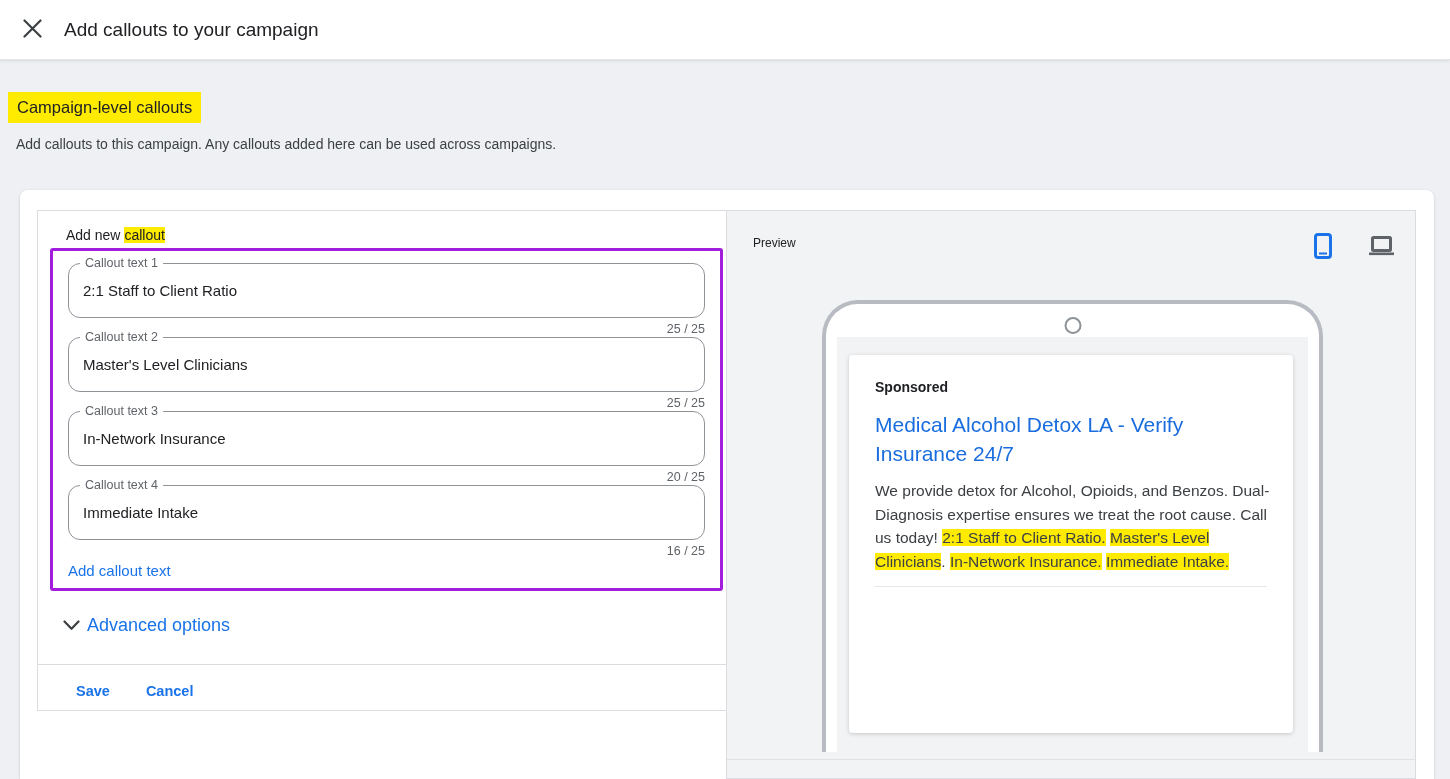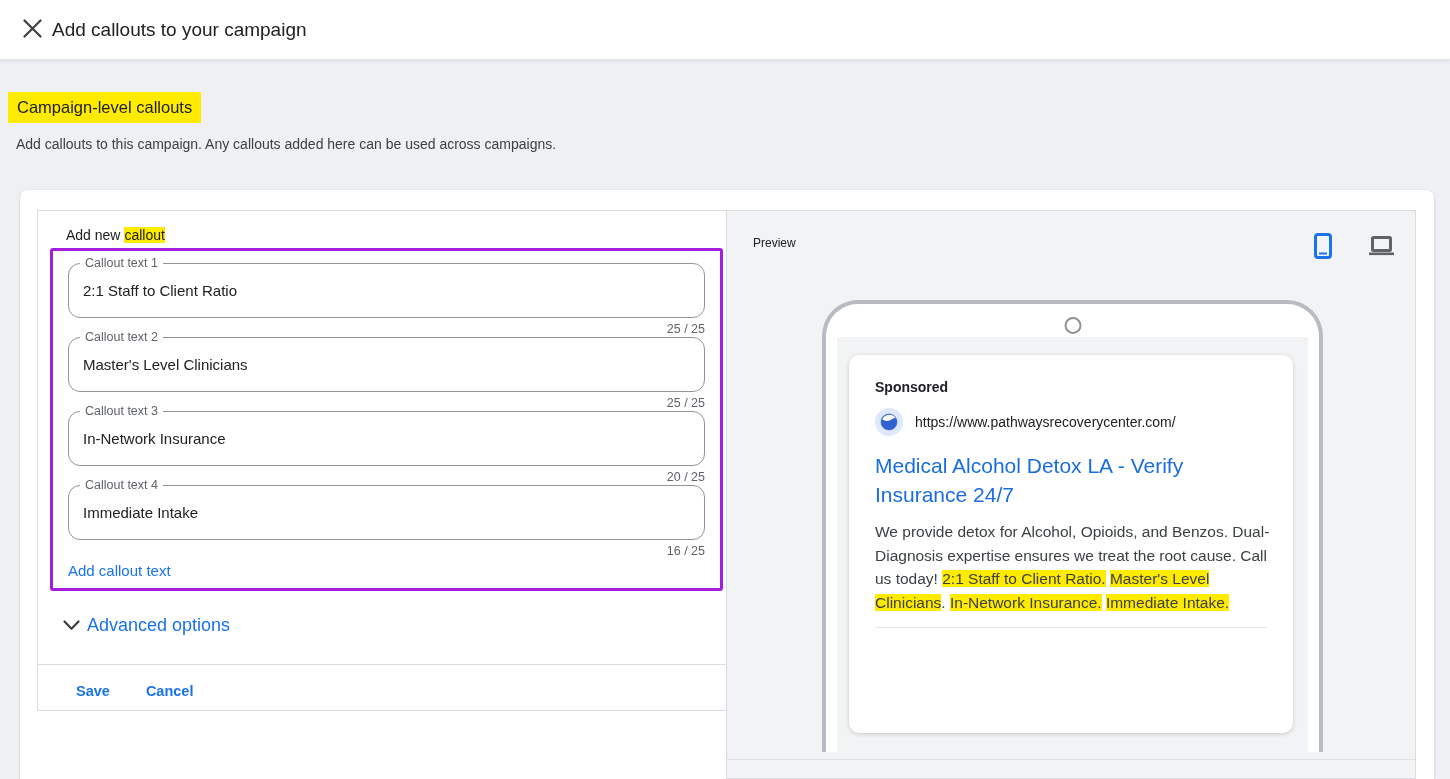--- a/index.html
+++ b/index.html
@@ -10,21 +10,21 @@
   *{margin:0;padding:0;box-sizing:border-box;}
   html,body{width:1450px;height:779px;}
   body{font-family:"Liberation Sans","DejaVu Sans",sans-serif;background:var(--page);color:var(--text1);overflow:hidden;position:relative;}
 
   
   .topbar{position:absolute;left:0;top:0;width:1450px;height:60px;background:#fff;
           border-bottom:1px solid #e3e5e8;box-shadow:0 1px 3px rgba(60,64,67,.12);
           display:flex;align-items:center;z-index:5;}
   .close-btn{width:40px;height:40px;margin-left:12px;display:flex;align-items:center;justify-content:center;
              background:none;border:none;cursor:pointer;}
-  .topbar-title{font-size:19px;color:var(--text1);text-align:right;}
+  .topbar-title{font-size:19px;color:var(--text1);margin-left:12px;text-align:right;}
 
   
   .section-title{position:absolute;left:8px;top:92px;background:var(--yellow);
                  padding:6px 9px;font-size:16.5px;color:var(--text1);}
   .section-sub{position:absolute;left:16px;top:136px;font-size:14px;color:var(--text3);}
 
   
   .card{position:absolute;left:20px;top:190px;width:1414px;height:589px;background:#fff;
         border-radius:8px 8px 0 0;box-shadow:0 1px 3px rgba(60,64,67,.22);}
 
@@ -60,21 +60,21 @@
               display:flex;align-items:center;justify-content:center;}
 
   .phone{position:absolute;left:95px;top:89px;width:501px;height:452px;background:#fff;
          border:4px solid var(--phoneborder);border-bottom:none;border-radius:36px 36px 0 0;
          padding:33px 11px 0 11px;}
   .camera{position:absolute;left:50%;top:13px;transform:translateX(-50%);width:17px;height:17px;
           border:2px solid #8d9297;border-radius:50%;background:#fff;}
   .screen{width:100%;height:415px;background:var(--panel);}
 
   .ad-card{position:relative;left:12px;top:18px;width:444px;height:378px;background:#fff;
-           border-radius:10px;box-shadow:0 1px 4px rgba(0,0,0,.18);padding:24px 26px 0 26px;}
+           border-radius:4px;box-shadow:0 1px 4px rgba(0,0,0,.18);padding:24px 26px 0 26px;}
   .sponsored{font-size:14px;font-weight:bold;color:var(--text1);}
   .url-row{display:flex;align-items:center;gap:12px;margin-top:13px;}
   .favicon-chip{width:28px;height:28px;border-radius:50%;background:#dfe8fa;
                 display:flex;align-items:center;justify-content:center;flex:0 0 auto;}
   .display-url{font-size:14px;color:var(--text1);}
   .headline{margin-top:15px;font-size:21px;line-height:29px;color:var(--headline-blue);width:398px;cursor:pointer;}
   .description{margin-top:11px;font-size:15.5px;line-height:23.5px;color:var(--text3);width:398px;}
   .ad-divider{margin-top:13px;width:100%;height:1px;background:#e4e6e9;}
   .panel-bottom-divider{position:absolute;left:0;top:548px;width:100%;height:1px;background:#dfe1e4;}
 </style>
@@ -177,30 +177,20 @@
         </span>
       </button>
     </div>
 
     <div class="phone">
       <div class="camera"></div>
       <div class="screen">
         <div class="ad-card">
           <div class="sponsored">Sponsored</div>
 
-          <div class="url-row">
-            <span class="favicon-chip">
-              <svg width="18" height="18" viewBox="0 0 18 18">
-                <circle cx="9" cy="9" r="8" fill="#2f62cf"></circle>
-                <path d="M2.2 6.5 Q7 9.5 12 6.2 Q15 4.2 16.4 5.8 A8 8 0 0 0 2.2 6.5 Z" fill="#ffffff"></path>
-                <circle cx="9" cy="9" r="8" fill="none" stroke="#2f62cf" stroke-width="0.6"></circle>
-              </svg>
-            </span>
-            <span class="display-url">https://www.pathwaysrecoverycenter.com/</span>
-          </div>
 
           <div class="headline">Medical Alcohol Detox LA - Verify Insurance 24/7</div>
 
           <div class="description">
             <span>We provide detox for Alcohol, Opioids, and Benzos. Dual-Diagnosis expertise ensures we treat the root cause. Call us today! </span><span class="hl">2:1 Staff to Client Ratio.</span><span> </span><span class="hl">Master's Level Clinicians</span><span>. </span><span class="hl">In-Network Insurance.</span><span> </span><span class="hl">Immediate Intake.</span>
           </div>
 
           <div class="ad-divider"></div>
         </div>
       </div>

